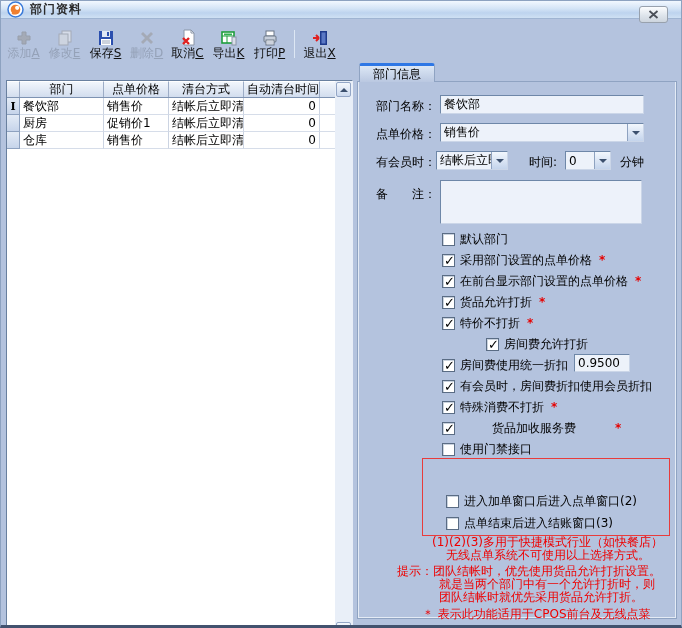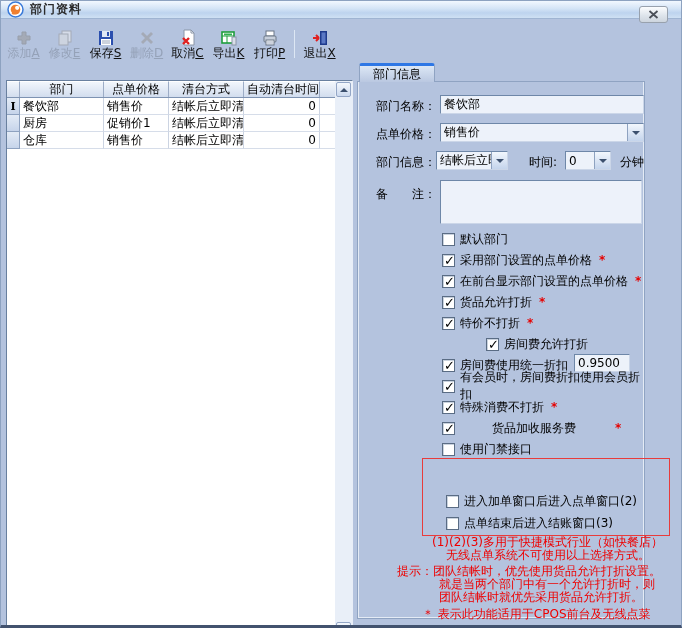--- a/index.html
+++ b/index.html
@@ -60,21 +60,21 @@
   .arr.right { border-left-color:#3c506e; margin-right:-4px; }
   .vthumb,.hthumb { position:absolute; background:linear-gradient(#fdfefe,#d8e2f1);
     border:1px solid #93a6c6; border-radius:2px; cursor:pointer; }
   .hthumb { left:20px; top:1px; width:32px; height:15px; }
 
   
   .tab { position:absolute; left:358px; top:62px; width:76px; height:19px;
     background:linear-gradient(#dce7f5,#bac8e1); border:1px solid #8fa3c2; border-bottom:none;
     border-top:3px solid #2e77e5; border-radius:3px 3px 0 0; display:flex; align-items:center;
     justify-content:center; z-index:2; cursor:pointer; }
-  .tabpage { position:absolute; left:356px; top:80px; width:288px; height:538px;
+  .tabpage { position:absolute; left:356px; top:80px; width:320px; height:538px;
     border:1px solid #8fa3c2; box-shadow:inset -1px -1px 0 #e4ebf5, inset 1px 0 0 #e4ebf5;
     background:#b4c3de; z-index:1; }
   .flabel { position:absolute; white-space:nowrap; }
   .tbox { position:absolute; background:#edf2fa; border:1px solid; height:19px;
     border-color:#6e87a8 #cbd6e8 #cbd6e8 #6e87a8; font:12px "DejaVu Sans",sans-serif;
     padding:0 3px; color:#000; }
   .memo { height:44px; resize:none; outline:none; }
   .combo { position:absolute; height:19px; background:#edf2fa; border:1px solid;
     border-color:#6e87a8 #cbd6e8 #cbd6e8 #6e87a8; display:flex; align-items:center; cursor:pointer; }
   .combo .val { flex:1; padding:0 3px; overflow:hidden; white-space:nowrap; }
@@ -251,21 +251,21 @@
     <input class="tbox" style="left: 82px; top: 13px; width: 204px;" value="餐饮部">
 
     <span class="flabel" style="left:18px; top:44px;">点单价格：</span>
     <div class="combo" style="left:82px; top:41px; width:204px;">
       <span class="val">销售价</span>
       <span class="drop">
           <span class="arr down"></span>
         </span>
     </div>
 
-    <span class="flabel" style="left:18px; top:72px;">部门信息：</span>
+    <span class="flabel" style="left:18px; top:72px;">有会员时：</span>
     <div class="combo" style="left:78px; top:69px; width:72px;">
       <span class="val">结帐后立即清</span>
       <span class="drop">
           <span class="arr down"></span>
         </span>
     </div>
     <span class="flabel" style="left:171px; top:72px;">时间:</span>
     <div class="combo" style="left:207px; top:69px; width:46px;">
       <span class="val">0</span>
       <span class="drop">

